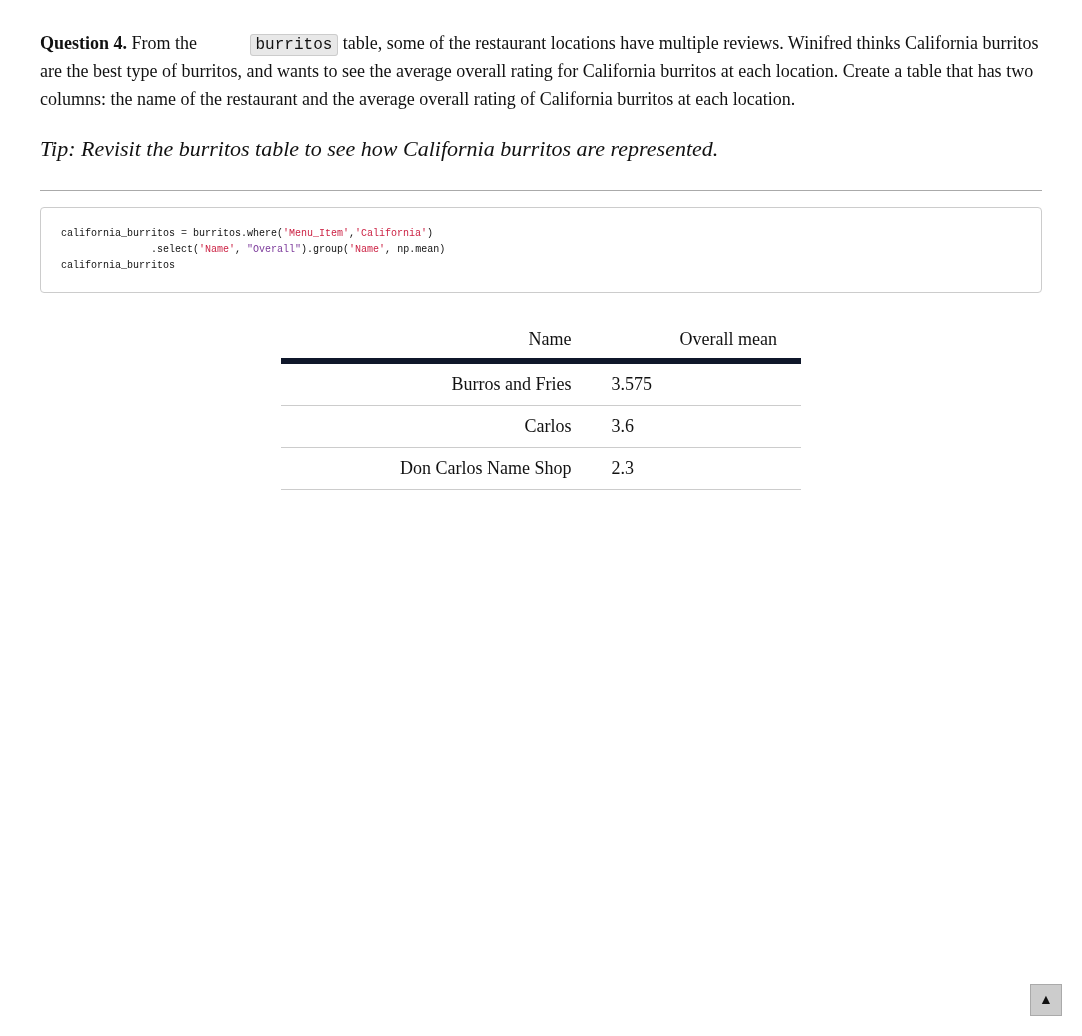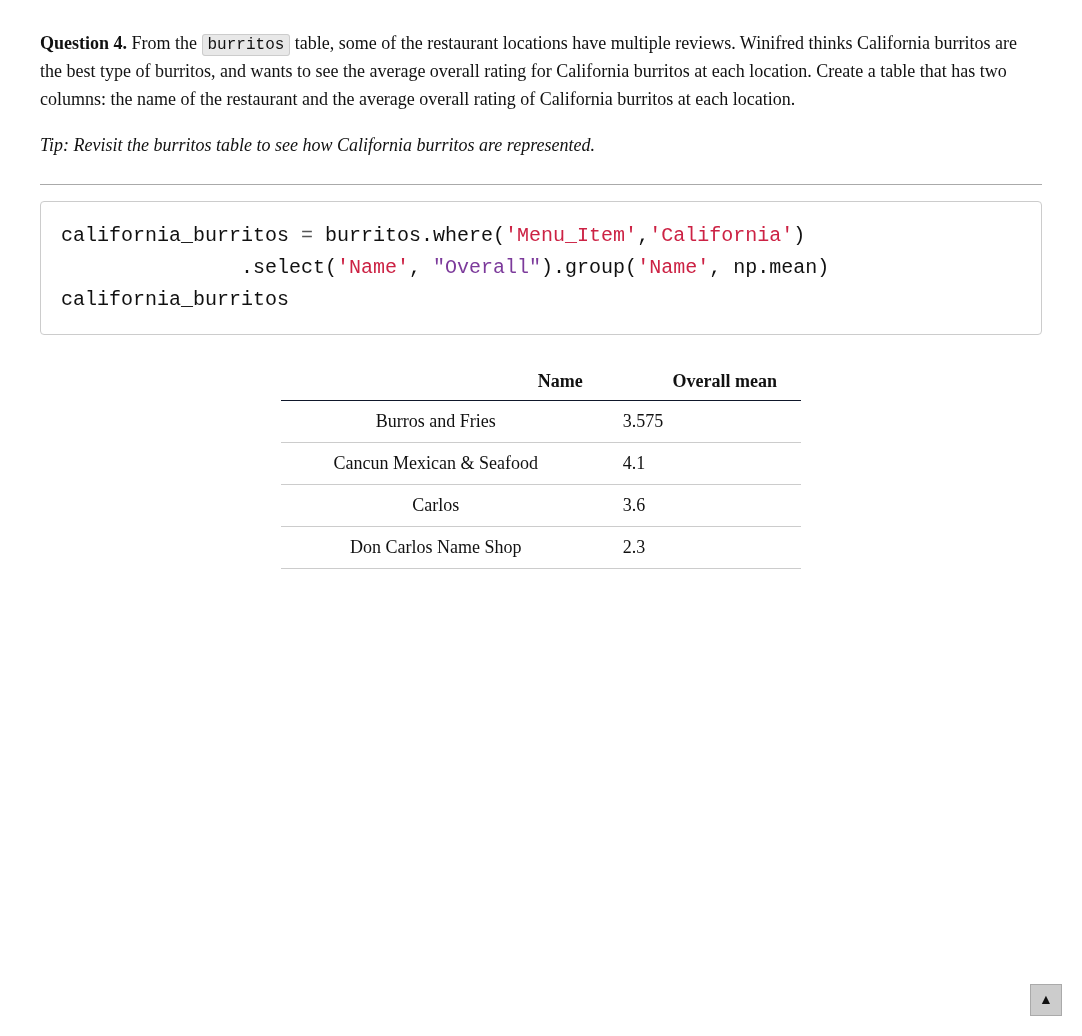--- a/index.html
+++ b/index.html
@@ -28,25 +28,26 @@
       margin-bottom: 18px;
     }
 
     .inline-code {
       font-family: 'Courier New', Courier, monospace;
       background: #e8e8e8;
       border: 1px solid #ccc;
       border-radius: 3px;
       padding: 1px 5px;
       font-size: 16px;
+      margin-left: 48px;
     }
 
     .tip-text {
       font-style: italic;
-      font-size: 18px;
+      font-size: 22px;
       line-height: 1.55;
       margin-bottom: 18px;
     }
 
     .note-text {
       font-style: italic;
       font-size: 18px;
       line-height: 1.55;
       margin-bottom: 24px;
     }
@@ -60,21 +61,21 @@
       border-top: 1px solid #aaa;
       margin-bottom: 16px;
     }
 
     .code-block {
       border: 1px solid #ccc;
       border-radius: 4px;
       background: #fff;
       padding: 18px 20px;
       font-family: 'Courier New', Courier, monospace;
-      font-size: 20px;
+      font-size: 10px;
       line-height: 1.6;
       margin-bottom: 28px;
       white-space: pre;
     }
 
     .code-string-single {
       color: #cc2244;
     }
 
     .code-string-double {
@@ -95,40 +96,40 @@
       justify-content: center;
     }
 
     .data-table {
       border-collapse: collapse;
       font-size: 18px;
       min-width: 520px;
     }
 
     .data-table thead tr th {
-      font-weight: bold;
+      font-weight: normal;
       font-family: Georgia, serif;
       padding: 8px 24px 8px 8px;
       text-align: right;
-      border-bottom: 1px solid #0f172a;
+      border-bottom: 6px solid #0f172a;
     }
 
     .data-table thead tr th:first-child {
       text-align: right;
       padding-right: 32px;
     }
 
     .data-table tbody tr td {
       padding: 10px 24px 10px 8px;
       text-align: left;
       border-bottom: 1px solid #ccc;
     }
 
     .data-table tbody tr td:first-child {
-      text-align: center;
+      text-align: right;
       padding-right: 32px;
     }
 
     .scroll-btn {
       position: fixed;
       bottom: 20px;
       right: 20px;
       width: 32px;
       height: 32px;
       background: #ccc;
@@ -165,24 +166,20 @@
         <th>Name</th>
         <th>Overall mean</th>
       </tr>
     </thead>
     <tbody id="table-body">
     <tr>
           <td>Burros and Fries</td>
           <td>3.575</td>
         </tr>
         <tr>
-          <td>Cancun Mexican &amp; Seafood</td>
-          <td>4.1</td>
-        </tr>
-        <tr>
           <td>Carlos</td>
           <td>3.6</td>
         </tr>
         <tr>
           <td>Don Carlos Name Shop</td>
           <td>2.3</td>
         </tr>
       </tbody>
   </table>
 </div>

